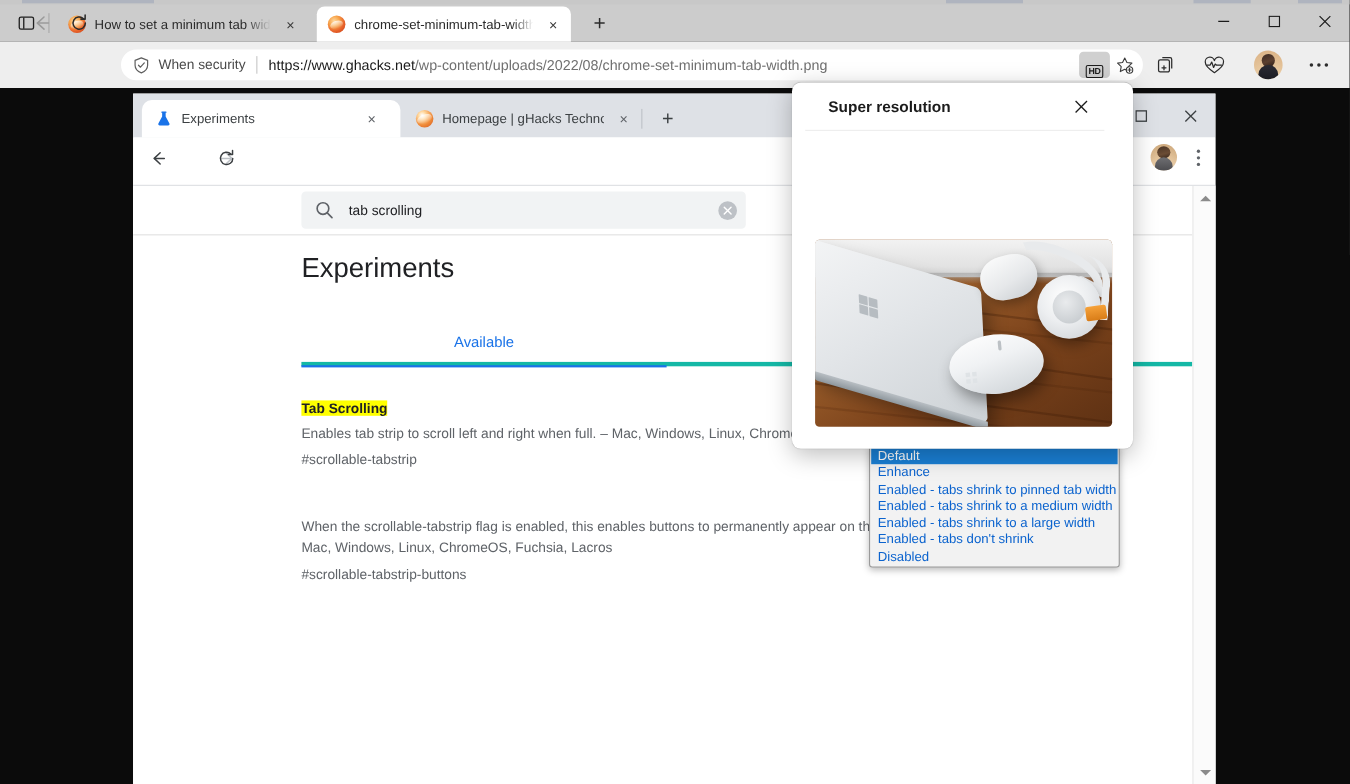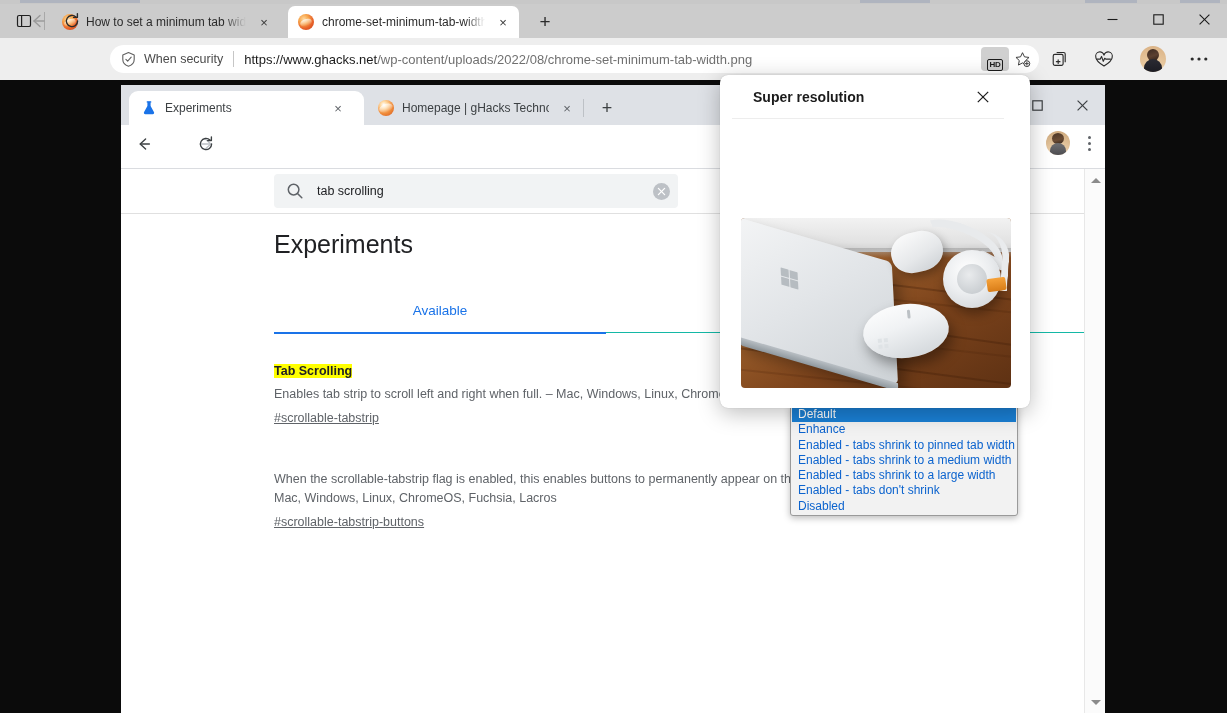--- a/index.html
+++ b/index.html
@@ -259,41 +259,41 @@
     display: flex; align-items: center; justify-content: center;
     color: #fff; font-size: 11px; cursor: pointer; flex: none;
   }
   .flags-body { position: absolute; left: 0; top: 46px; width: 963px; }
   .flags-title {
     position: absolute; left: 153px; top: 15px;
     font-size: 25px; color: #202124; font-weight: 400;
   }
   .flags-tabs {
     position: absolute; left: 153px; top: 72px; width: 810px; height: 46px;
-    border-bottom: 1px solid #14b8a6;
+    border-bottom: 4px solid #14b8a6;
   }
   .flags-tab {
     position: absolute; left: 0; top: 0; width: 332px; height: 46px;
     display: flex; align-items: center; justify-content: center;
     font-size: 13.5px; color: #1a73e8; cursor: pointer;
   }
   .flags-tab::after {
     content: ""; position: absolute; left: 0; bottom: -1px; width: 332px; height: 2px;
     background: #1a73e8;
   }
   .flag-entry { position: absolute; left: 153px; width: 580px; }
   .flag-name {
     font-size: 12.5px; color: #202124; font-weight: 700; margin-bottom: 7px;
   }
   .flag-name mark { background: #ffff00; color: #202124; }
   .flag-desc {
     font-size: 12.5px; color: #5f6368; line-height: 19px; margin-bottom: 7px;
   }
   .flag-anchor {
-    font-size: 12.5px; color: #5f6368; text-decoration: underline; cursor: pointer;
+    font-size: 12.5px; color: #5f6368; cursor: pointer;
   }
 
   
   .native-dropdown {
     position: absolute; left: 790px; top: 405px; width: 228px;
     background: #f2f2f2; border: 1px solid #9a9a9a; border-radius: 3px;
     padding: 1px; box-shadow: 0 2px 7px rgba(0,0,0,.28); z-index: 40;
     font-family: "Liberation Sans", sans-serif;
   }
   .nd-item {

